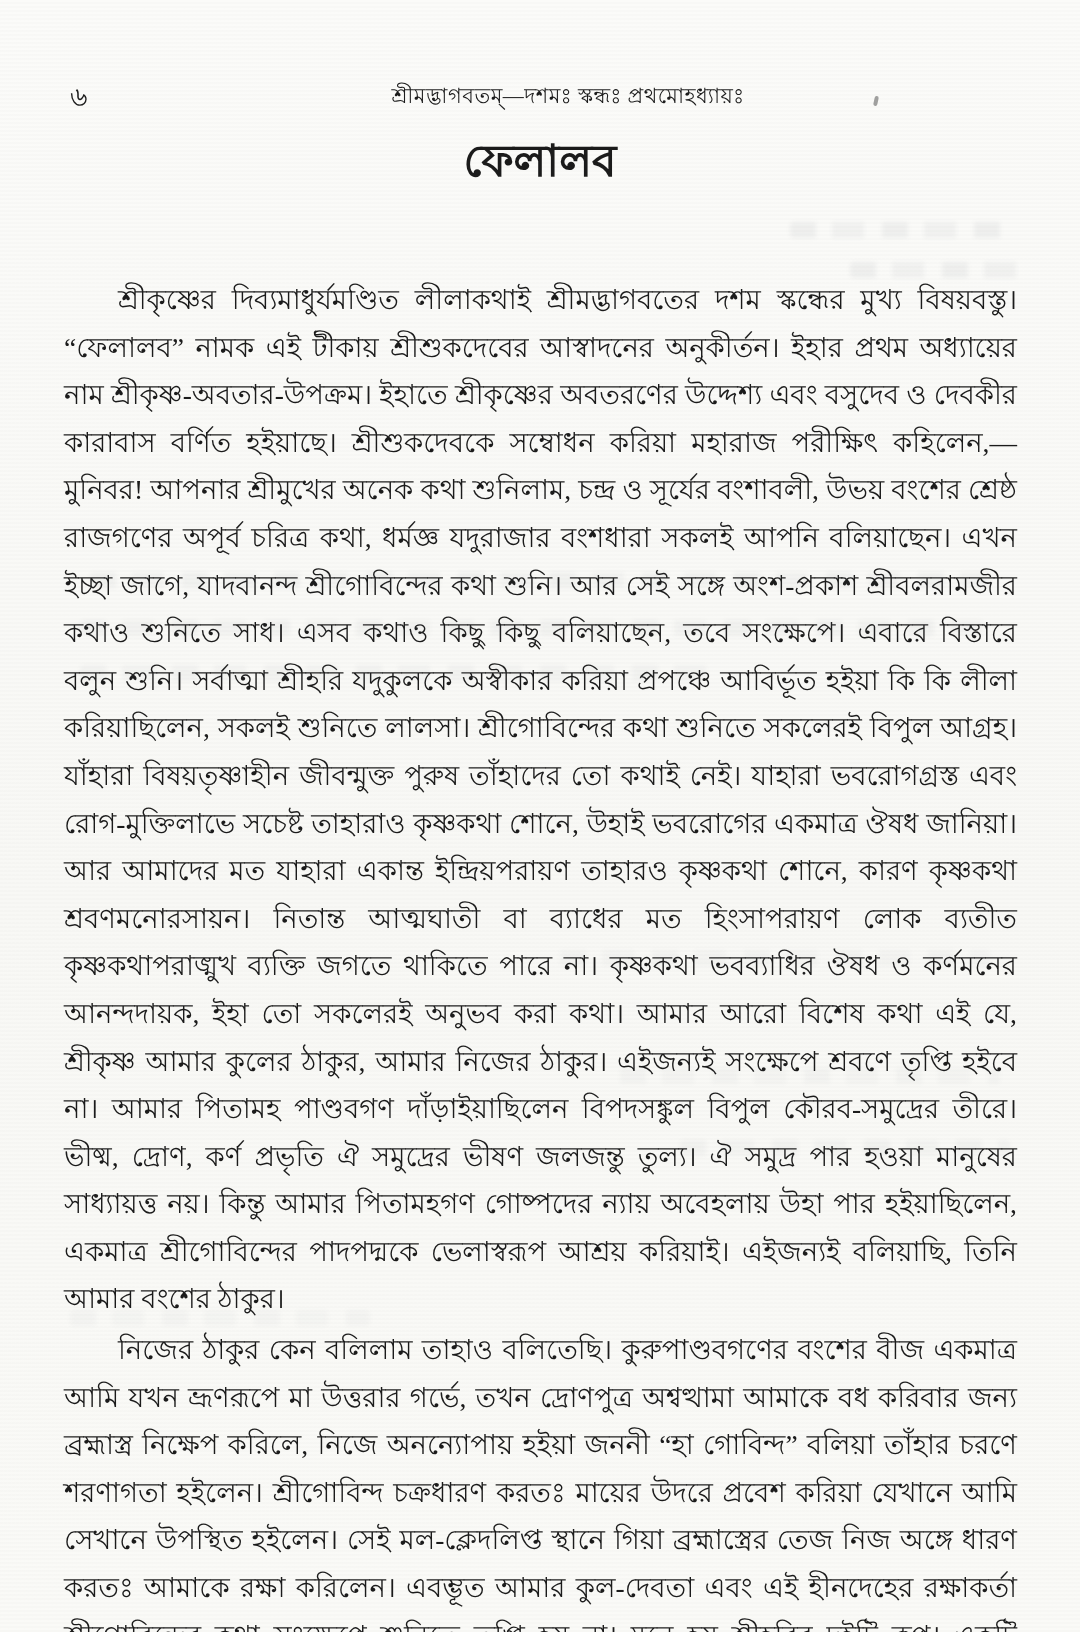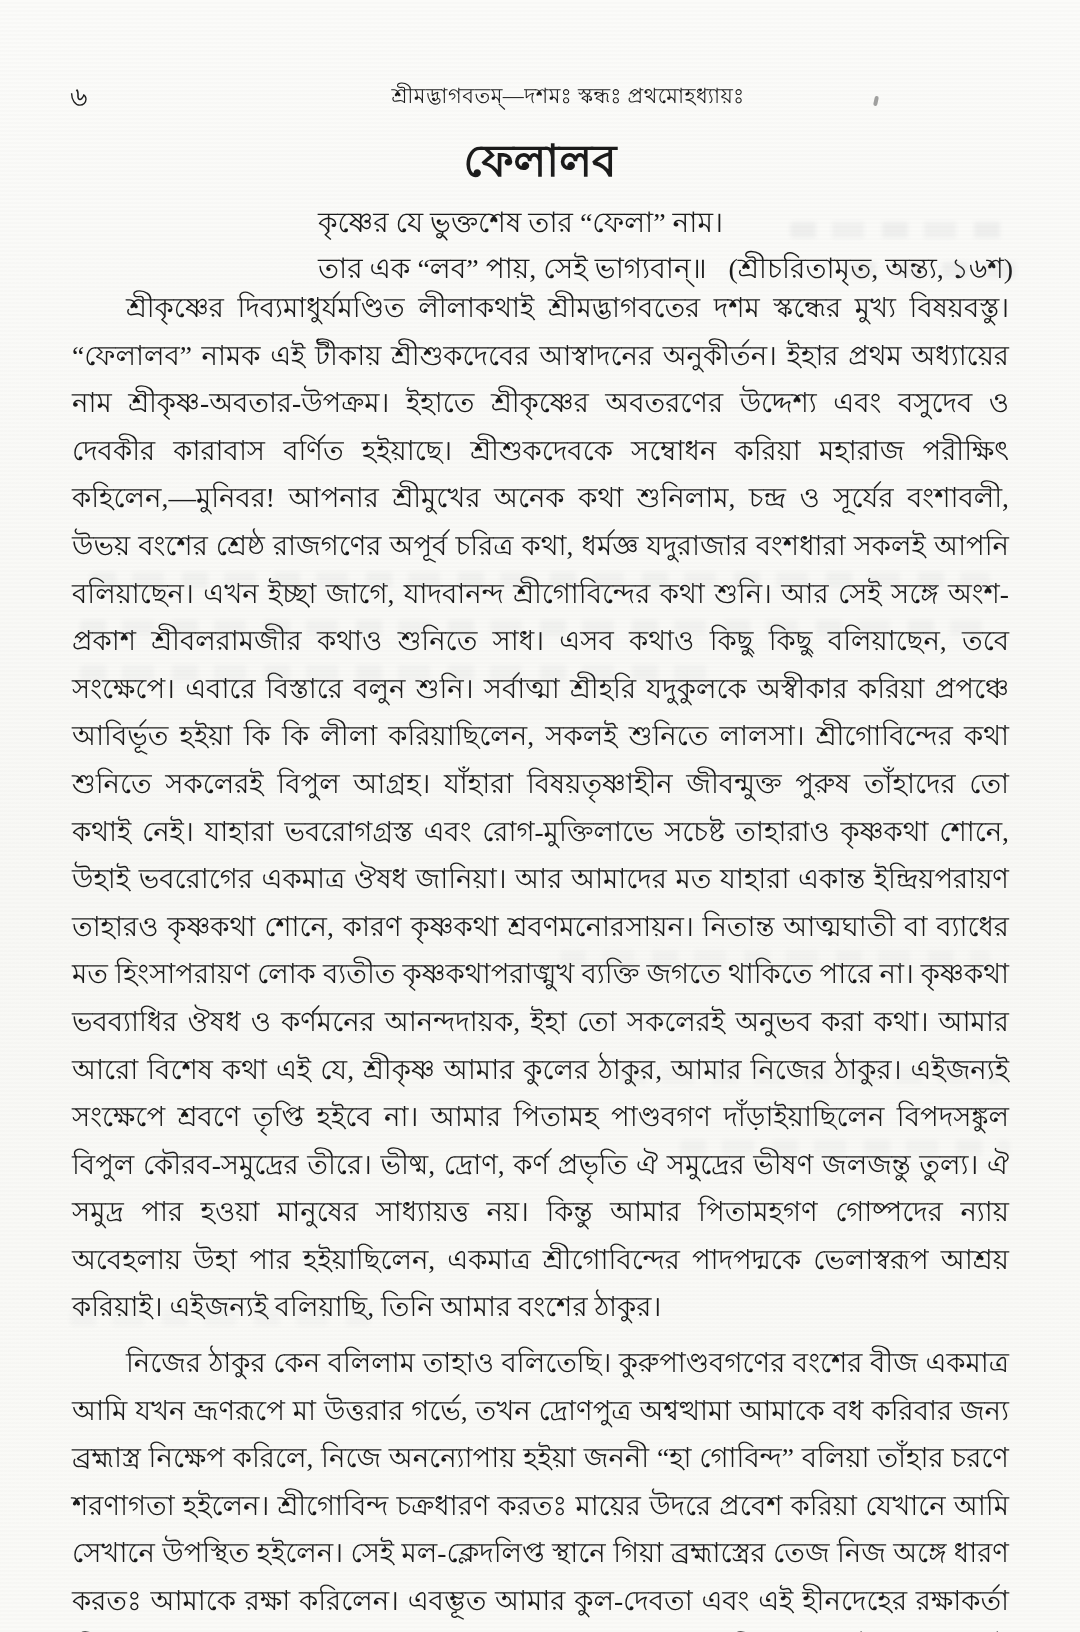--- a/index.html
+++ b/index.html
@@ -62,21 +62,21 @@
     position: absolute;
     left: 64px;
     top: 276px;
     width: 953px;
     font-size: 27.5px;
     line-height: 47.6px;
     text-align: justify;
     text-justify: inter-word;
   }
   .body-text p {
-    margin: 8px;
+    margin: 0;
     text-indent: 54px;
   }
   .body-text p + p {
     margin-top: 3px;
   }
   
   .ghost {
     position: absolute;
     height: 16px;
     background: repeating-linear-gradient(90deg,
@@ -103,24 +103,20 @@
 <body>
 
 <div class="page">
 
   <div class="page-number">৬</div>
 
   <div class="running-title">শ্রীমদ্ভাগবতম্—দশমঃ স্কন্ধঃ প্রথমোহধ্যায়ঃ</div>
 
   <div class="section-title">ফেলালব</div>
 
-  <div class="verse-block">
-    <div>কৃষ্ণের যে ভুক্তশেষ তার “ফেলা” নাম।</div>
-    <div><span>তার এক “লব” পায়, সেই ভাগ্যবান্॥</span><span class="verse-citation">(শ্রীচরিতামৃত, অন্ত্য, ১৬শ)</span></div>
-  </div>
 
   <div class="body-text">
     <p>শ্রীকৃষ্ণের দিব্যমাধুর্যমণ্ডিত লীলাকথাই শ্রীমদ্ভাগবতের দশম স্কন্ধের মুখ্য বিষয়বস্তু। “ফেলালব” নামক এই টীকায় শ্রীশুকদেবের আস্বাদনের অনুকীর্তন। ইহার প্রথম অধ্যায়ের নাম শ্রীকৃষ্ণ-অবতার-উপক্রম। ইহাতে শ্রীকৃষ্ণের অবতরণের উদ্দেশ্য এবং বসুদেব ও দেবকীর কারাবাস বর্ণিত হইয়াছে। শ্রীশুকদেবকে সম্বোধন করিয়া মহারাজ পরীক্ষিৎ কহিলেন,—মুনিবর! আপনার শ্রীমুখের অনেক কথা শুনিলাম, চন্দ্র ও সূর্যের বংশাবলী, উভয় বংশের শ্রেষ্ঠ রাজগণের অপূর্ব চরিত্র কথা, ধর্মজ্ঞ যদুরাজার বংশধারা সকলই আপনি বলিয়াছেন। এখন ইচ্ছা জাগে, যাদবানন্দ শ্রীগোবিন্দের কথা শুনি। আর সেই সঙ্গে অংশ-প্রকাশ শ্রীবলরামজীর কথাও শুনিতে সাধ। এসব কথাও কিছু কিছু বলিয়াছেন, তবে সংক্ষেপে। এবারে বিস্তারে বলুন শুনি। সর্বাত্মা শ্রীহরি যদুকুলকে অস্বীকার করিয়া প্রপঞ্চে আবির্ভূত হইয়া কি কি লীলা করিয়াছিলেন, সকলই শুনিতে লালসা। শ্রীগোবিন্দের কথা শুনিতে সকলেরই বিপুল আগ্রহ। যাঁহারা বিষয়তৃষ্ণাহীন জীবন্মুক্ত পুরুষ তাঁহাদের তো কথাই নেই। যাহারা ভবরোগগ্রস্ত এবং রোগ-মুক্তিলাভে সচেষ্ট তাহারাও কৃষ্ণকথা শোনে, উহাই ভবরোগের একমাত্র ঔষধ জানিয়া। আর আমাদের মত যাহারা একান্ত ইন্দ্রিয়পরায়ণ তাহারও কৃষ্ণকথা শোনে, কারণ কৃষ্ণকথা শ্রবণমনোরসায়ন। নিতান্ত আত্মঘাতী বা ব্যাধের মত হিংসাপরায়ণ লোক ব্যতীত কৃষ্ণকথাপরাঙ্মুখ ব্যক্তি জগতে থাকিতে পারে না। কৃষ্ণকথা ভবব্যাধির ঔষধ ও কর্ণমনের আনন্দদায়ক, ইহা তো সকলেরই অনুভব করা কথা। আমার আরো বিশেষ কথা এই যে, শ্রীকৃষ্ণ আমার কুলের ঠাকুর, আমার নিজের ঠাকুর। এইজন্যই সংক্ষেপে শ্রবণে তৃপ্তি হইবে না। আমার পিতামহ পাণ্ডবগণ দাঁড়াইয়াছিলেন বিপদসঙ্কুল বিপুল কৌরব-সমুদ্রের তীরে। ভীষ্ম, দ্রোণ, কর্ণ প্রভৃতি ঐ সমুদ্রের ভীষণ জলজন্তু তুল্য। ঐ সমুদ্র পার হওয়া মানুষের সাধ্যায়ত্ত নয়। কিন্তু আমার পিতামহগণ গোষ্পদের ন্যায় অবেহলায় উহা পার হইয়াছিলেন, একমাত্র শ্রীগোবিন্দের পাদপদ্মকে ভেলাস্বরূপ আশ্রয় করিয়াই। এইজন্যই বলিয়াছি, তিনি আমার বংশের ঠাকুর।</p>
     <p>নিজের ঠাকুর কেন বলিলাম তাহাও বলিতেছি। কুরুপাণ্ডবগণের বংশের বীজ একমাত্র আমি যখন ভ্রূণরূপে মা উত্তরার গর্ভে, তখন দ্রোণপুত্র অশ্বত্থামা আমাকে বধ করিবার জন্য ব্রহ্মাস্ত্র নিক্ষেপ করিলে, নিজে অনন্যোপায় হইয়া জননী “হা গোবিন্দ” বলিয়া তাঁহার চরণে শরণাগতা হইলেন। শ্রীগোবিন্দ চক্রধারণ করতঃ মায়ের উদরে প্রবেশ করিয়া যেখানে আমি সেখানে উপস্থিত হইলেন। সেই মল-ক্লেদলিপ্ত স্থানে গিয়া ব্রহ্মাস্ত্রের তেজ নিজ অঙ্গে ধারণ করতঃ আমাকে রক্ষা করিলেন। এবম্ভূত আমার কুল-দেবতা এবং এই হীনদেহের রক্ষাকর্তা শ্রীগোবিন্দের কথা সংক্ষেপে শুনিতে তৃপ্তি হয় না। মনে হয় শ্রীহরির দুইটি রূপ। একটি মহাকালরূপ, আর অপরটি লীলা-পুরুষোত্তমরূপ।</p>
   </div>
 
   <div class="ghost" style="left:790px; top:222px; width:220px;"></div>
   <div class="ghost" style="left:850px; top:262px; width:180px;"></div>
   <div class="ghost" style="left:90px;  top:572px; width:900px; opacity:0.10;"></div>
   <div class="ghost" style="left:80px;  top:620px; width:910px; opacity:0.10;"></div>

